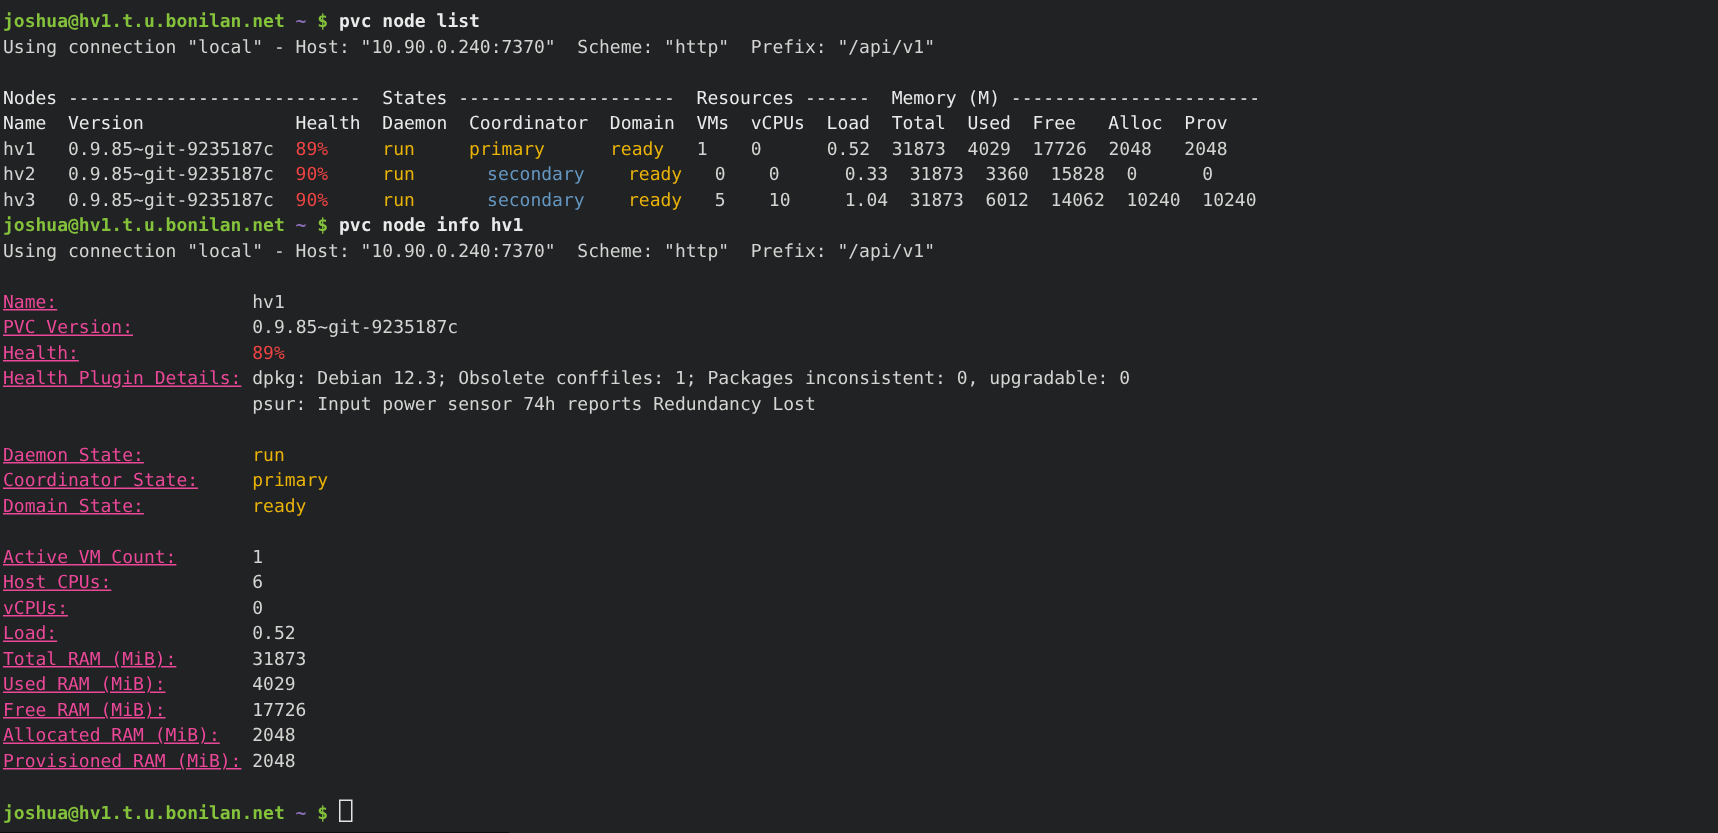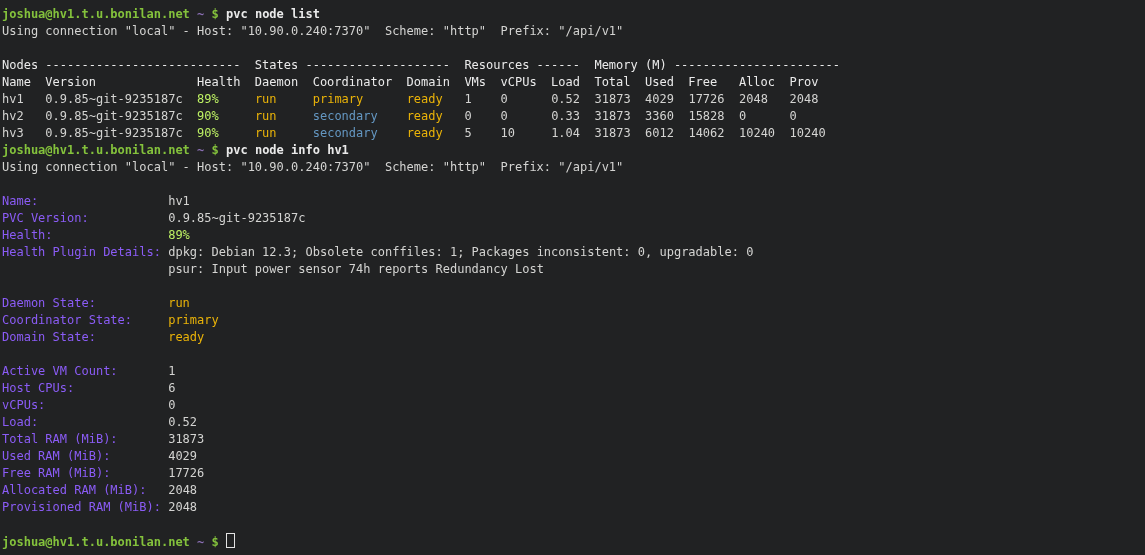--- a/index.html
+++ b/index.html
@@ -17,23 +17,23 @@
     color:#d4d4d2;
   }
   .line{height:17px;}
   .prompt{color:#84c23c;font-weight:bold;}
   .tilde{color:#8b6fb5;font-weight:bold;}
   .dollar{color:#84c23c;font-weight:bold;}
   .command{color:#eaeaea;font-weight:bold;}
   .text{color:#d4d4d2;}
   .header{color:#ebebeb;font-weight:normal;}
   .green{color:#eab308;}
-  .blue{color:#6497c2;}
-  .yellow{color:#bef264;}
-  .label{color:#8b5cf6;}
+  .blue{color:#6497c2;margin-left:12px;}
+  .yellow{color:#ef4444;}
+  .label{color:#ec4899;text-decoration:underline;}
   .cursor{
     display:inline-block;
     width:7px;height:13px;
     border:1.5px solid #e3e3e3;
     vertical-align:text-bottom;
     margin-bottom:1px;
   }
 </style>
 </head>
 <body>

